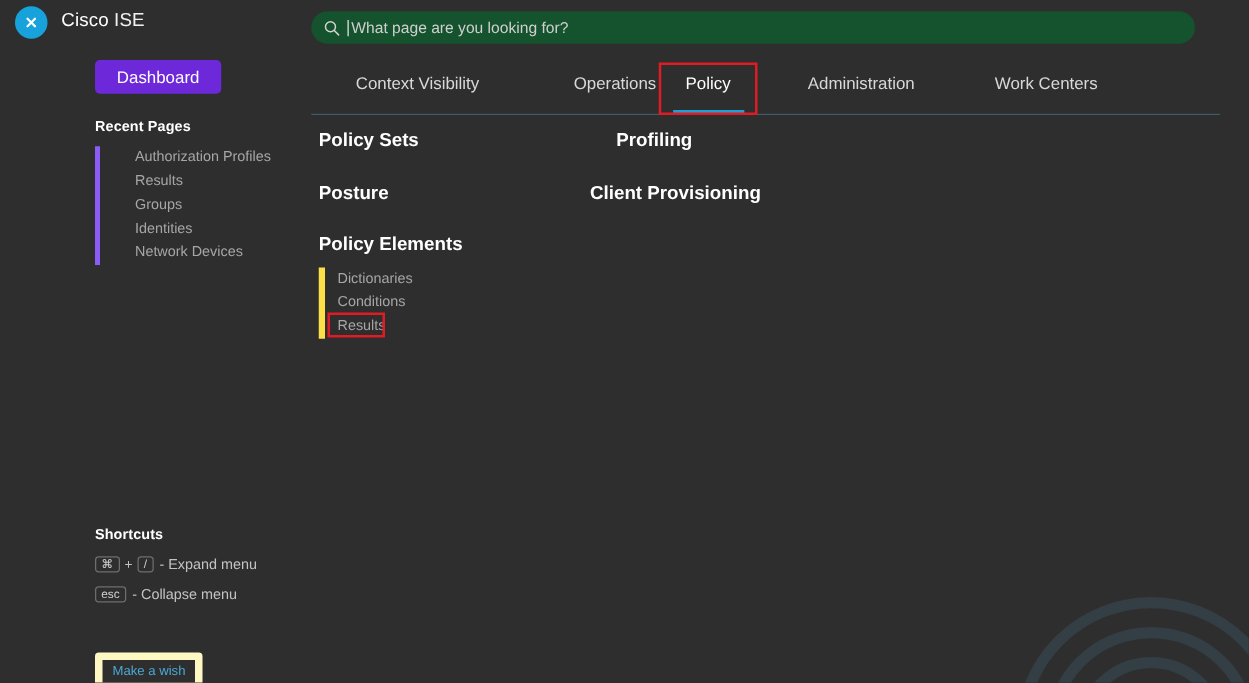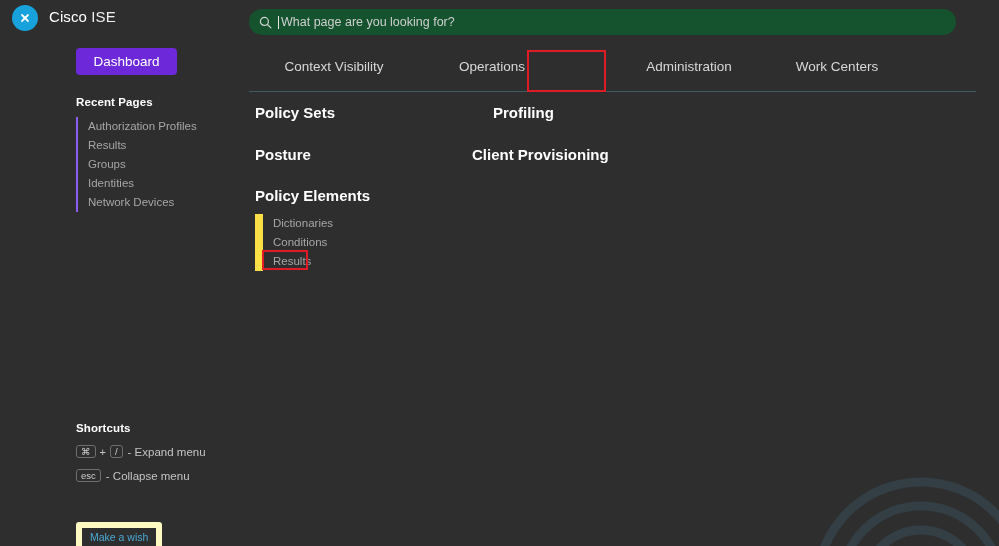--- a/index.html
+++ b/index.html
@@ -107,22 +107,22 @@
     z-index: 2;
   }
   .section-heading {
     font-size: 11.5px;
     font-weight: bold;
     color: #ffffff;
     margin-bottom: 9px;
     letter-spacing: .1px;
   }
   .railed-list {
-    border-left: 2px solid #8b5cf6;
-    padding-left: 10px;
+    border-left: 4px solid #8b5cf6;
+    padding-left: 28px;
   }
   .railed-list .rail-item {
     font-size: 11.5px;
     color: #a6a6a6;
     line-height: 19px;
     white-space: nowrap;
     cursor: pointer;
   }
 
   
@@ -233,21 +233,21 @@
 
   .menu-group { margin-bottom: 0; }
   .menu-group-title {
     font-size: 15px;
     font-weight: bold;
     color: #ffffff;
     white-space: nowrap;
     cursor: pointer;
   }
   .menu-sub-list {
-    border-left: 8px solid #fde047;
+    border-left: 5px solid #fde047;
     padding-left: 10px;
     margin-top: 10px;
   }
   .menu-sub-item {
     font-size: 11.5px;
     color: #a6a6a6;
     line-height: 19px;
     white-space: nowrap;
     cursor: pointer;
   }
@@ -339,20 +339,24 @@
   <div id="tab-divider"></div>
 
   <div class="tab" id="tab-0" style="left: 10px; width: 150px;">
     <span class="tab-label">Context Visibility</span>
 
   </div>
   <div class="tab" id="tab-1" style="left: 188px; width: 110px;">
     <span class="tab-label">Operations</span>
 
   </div>
+  <div class="tab is-active" id="tab-2" style="left: 278px; width: 79px;">
+    <span class="tab-label">Policy</span>
+    <span class="tab-underline"></span>
+  </div>
   <div class="tab" id="tab-4" style="left: 528px; width: 120px;">
     <span class="tab-label">Work Centers</span>
 
   </div>
   <div class="tab" id="tab-3" style="left: 375px; width: 130px;">
     <span class="tab-label">Administration</span>
 
   </div>
 </div>
 

